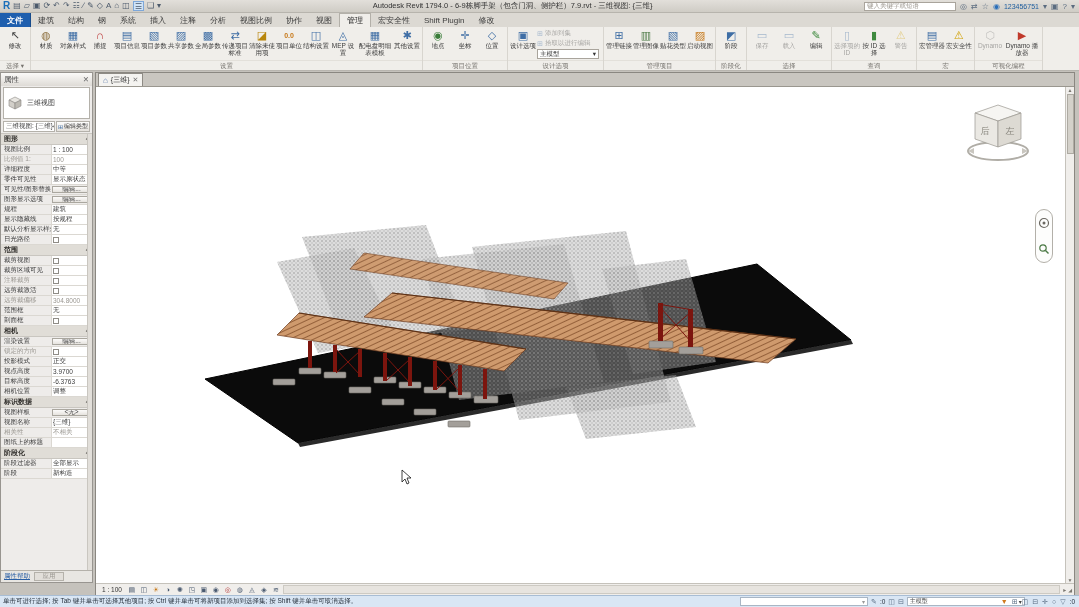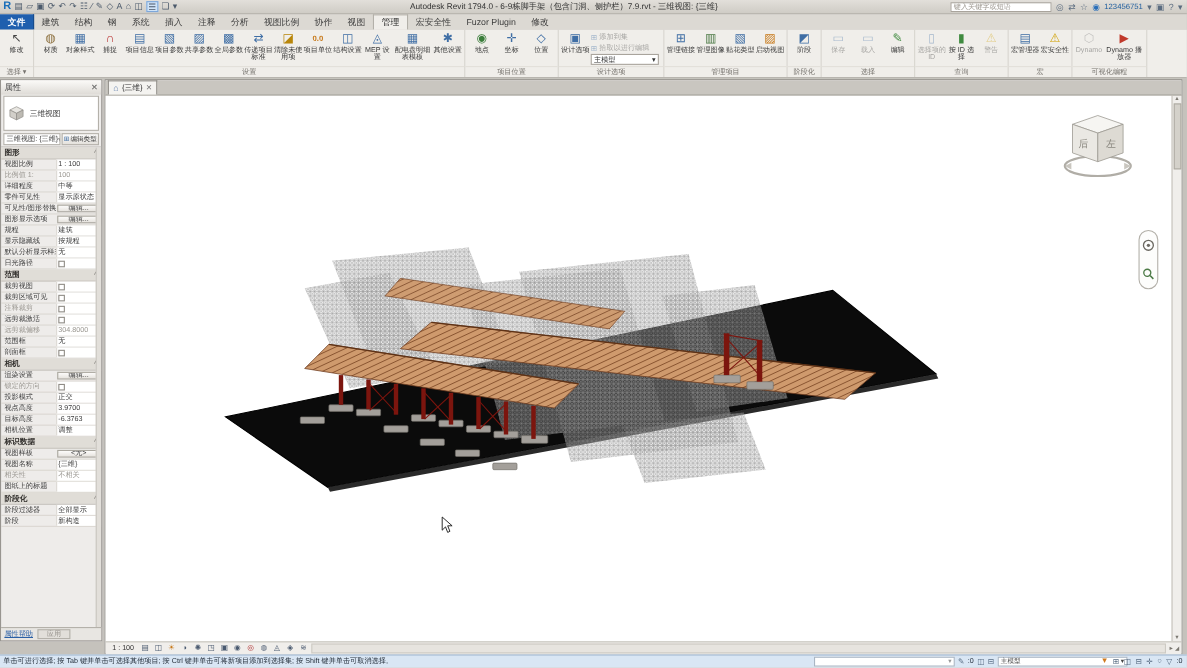--- a/index.html
+++ b/index.html
@@ -157,21 +157,21 @@
     <div class="rtab">钢</div>
     <div class="rtab">系统</div>
     <div class="rtab">插入</div>
     <div class="rtab">注释</div>
     <div class="rtab">分析</div>
     <div class="rtab">视图比例</div>
     <div class="rtab">协作</div>
     <div class="rtab">视图</div>
     <div class="rtab active">管理</div>
     <div class="rtab">宏安全性</div>
-    <div class="rtab">Fuzor Plugin</div>
+    <div class="rtab">Shift Plugin</div>
     <div class="rtab">修改</div>
   </div>
 
 <div class="abs" id="ribbon">
     <div class="rgroup">
       <div class="ritems">
         <div class="rbtn">
           <span class="bicon" style="color: rgb(68, 68, 68);">↖</span>
           <span class="blabel">修改</span>
         </div>

